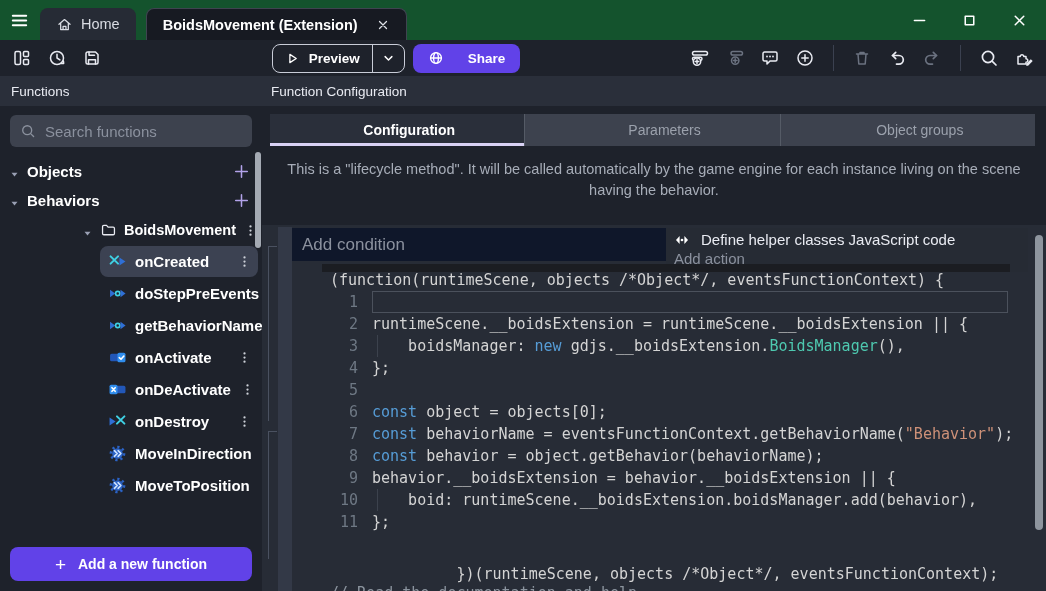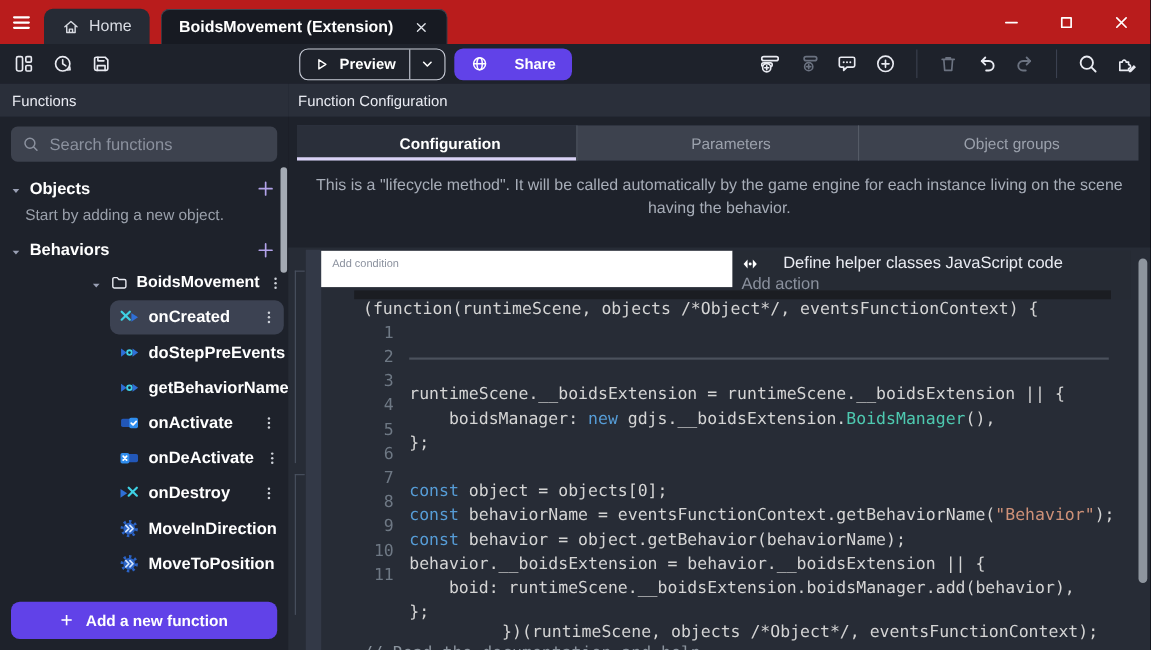--- a/index.html
+++ b/index.html
@@ -1,21 +1,21 @@
 <!DOCTYPE html>
 <html style="--accent: #6142e8; --kw: #569cd6; --cls: #4ec9b0; --str: #ce9178; --cyan: #3fd1e4; --blue: #2f6fd6; --selection_bg: #3c4252; --tab_underline: #d9d2f5;"><head>
 <meta charset="utf-8">
 <style>
   html,body{margin:0;padding:0;background:#0b0c10;}
   *{box-sizing:border-box;}
   #app{position:relative;width:1046px;height:591px;overflow:hidden;
        font-family:"Liberation Sans",sans-serif;background:#14161e;color:#e9ebf2;}
 
   
-  .titlebar{position:absolute;top:0;left:0;right:0;height:40px;background:#b91c1c;display:flex;align-items:flex-end;}
+  .titlebar{position:absolute;top:0;left:0;right:0;height:40px;background:#14532d;display:flex;align-items:flex-end;}
   .menu-btn{position:absolute;left:10px;top:11px;width:19px;height:19px;color:#fff;cursor:pointer;}
   .ttabs{display:flex;margin-left:40px;align-items:flex-end;height:40px;}
   .ttab{height:32px;display:flex;align-items:center;gap:8px;padding:0 16px;border-radius:8px 8px 0 0;font-size:14.5px;}
   .ttab.home{background:#262b35;color:#d9dce3;margin-right:10px;}
   .ttab.active{background:#171a22;border:1px solid #3f4450;border-bottom:none;color:#fff;font-weight:bold;}
   .ttab .ticon16{width:17px;height:17px;}
   .ttab .closex{width:14px;height:14px;margin-left:10px;color:#dfe2e8;cursor:pointer;}
   .win-controls{position:absolute;right:0;top:0;height:40px;display:flex;align-items:center;gap:33px;padding-right:18px;}
   .win-controls .wc{width:17px;height:17px;color:#fff;cursor:pointer;}
 
@@ -70,33 +70,33 @@
   .tab-item.active{background:#2a2f3a;color:#fff;font-weight:bold;box-shadow:inset 0 -3px 0 #d9d2f5;}
   .desc{margin:13px auto 0;width:762px;text-align:center;font-size:14.5px;line-height:1.45;color:#a7adb8;}
 
   
   .events{position:absolute;left:0;right:0;top:149px;bottom:0;background:#272c36;overflow:hidden;}
   .rail{position:absolute;left:16px;top:2px;bottom:0;width:14px;background:#333947;}
   .guide1{position:absolute;left:6px;top:21px;height:175px;width:9px;border-left:1px solid #4a5160;border-top:1px solid #4a5160;}
   .guide2{position:absolute;left:6px;top:206px;height:128px;width:9px;border-left:1px solid #4a5160;border-top:1px solid #4a5160;}
   .ev-content{position:absolute;left:30px;right:18px;top:3px;}
   .ev-row{display:flex;}
-  .cond{width:374px;height:33px;background:#ffffff;color:#8b919e;font-size:10px;padding:7px 10px;cursor:pointer;}
+  .cond{width:374px;height:33px;background:#0f172a;color:#8b919e;font-size:17px;padding:7px 10px;cursor:pointer;}
   .action-col{flex:1;background:#262b34;}
-  .action-title{display:flex;align-items:center;gap:22px;padding:3px 8px 1px;color:#e9ebf2;font-size:15px;}
+  .action-title{display:flex;align-items:center;gap:11px;padding:3px 8px 1px;color:#e9ebf2;font-size:15px;}
   .action-title .i16{width:16px;height:16px;color:#fff;flex:none;}
   .add-action{padding:1px 8px 5px;color:#8b919e;font-size:15px;cursor:pointer;}
 
   
   .editor{position:absolute;left:30px;right:18px;top:36px;bottom:0;background:#1b1d22;
           font-family:"DejaVu Sans Mono",monospace;font-size:15px;color:#d4d4d4;padding-top:5px;}
   .code-header{height:22px;line-height:22px;padding-left:8px;white-space:pre;}
   .code-row{display:flex;height:22px;line-height:22px;}
   .gutter{width:50px;flex:none;text-align:right;padding-right:14px;color:#6e7884;}
-  .code-content{position:relative;white-space:pre;flex:1;margin-top:34px;}
+  .code-content{position:relative;white-space:pre;flex:1;}
   .code-content.cursor{border:1px solid #4b515c;margin-right:2px;}
   .iguide{position:absolute;left:5px;top:0;bottom:0;border-left:1px solid #3c424d;}
   .c-def{color:#d4d4d4;}
   .c-kw{color:var(--kw);}
   .c-cls{color:var(--cls);}
   .c-str{color:var(--str);}
   .code-footer{margin-top:13px;padding-left:8px;width:688px;line-height:19px;white-space:pre-wrap;}
   .cmt{color:#8b949e;}
   .cmt.link{text-decoration:underline;cursor:pointer;}
   .ev-scroll{position:absolute;right:3px;top:10px;width:8px;height:295px;border-radius:4px;background:#8e959e;}
@@ -240,21 +240,20 @@
       </div>
       <div class="section-row">
         <span class="caret"><svg viewBox="0 0 20 20" width="100%" height="100%">
               <path d="M4.5 7h11L10 13.5z" fill="currentColor"></path>
             </svg></span>
         <span class="sec-title">Objects</span>
         <span class="sec-plus"><svg viewBox="0 0 20 20" width="100%" height="100%" fill="none" stroke="currentColor" stroke-width="1.5" stroke-linecap="round" stroke-linejoin="round">
               <path d="M10 3.2v13.6M3.2 10h13.6" stroke-width="1.8"></path>
             </svg></span>
       </div>
-      <div class="hint">Start by adding a new object.</div>
       <div class="section-row">
         <span class="caret"><svg viewBox="0 0 20 20" width="100%" height="100%">
               <path d="M4.5 7h11L10 13.5z" fill="currentColor"></path>
             </svg></span>
         <span class="sec-title">Behaviors</span>
         <span class="sec-plus"><svg viewBox="0 0 20 20" width="100%" height="100%" fill="none" stroke="currentColor" stroke-width="1.5" stroke-linecap="round" stroke-linejoin="round">
               <path d="M10 3.2v13.6M3.2 10h13.6" stroke-width="1.8"></path>
             </svg></span>
       </div>
       <div class="tree">

